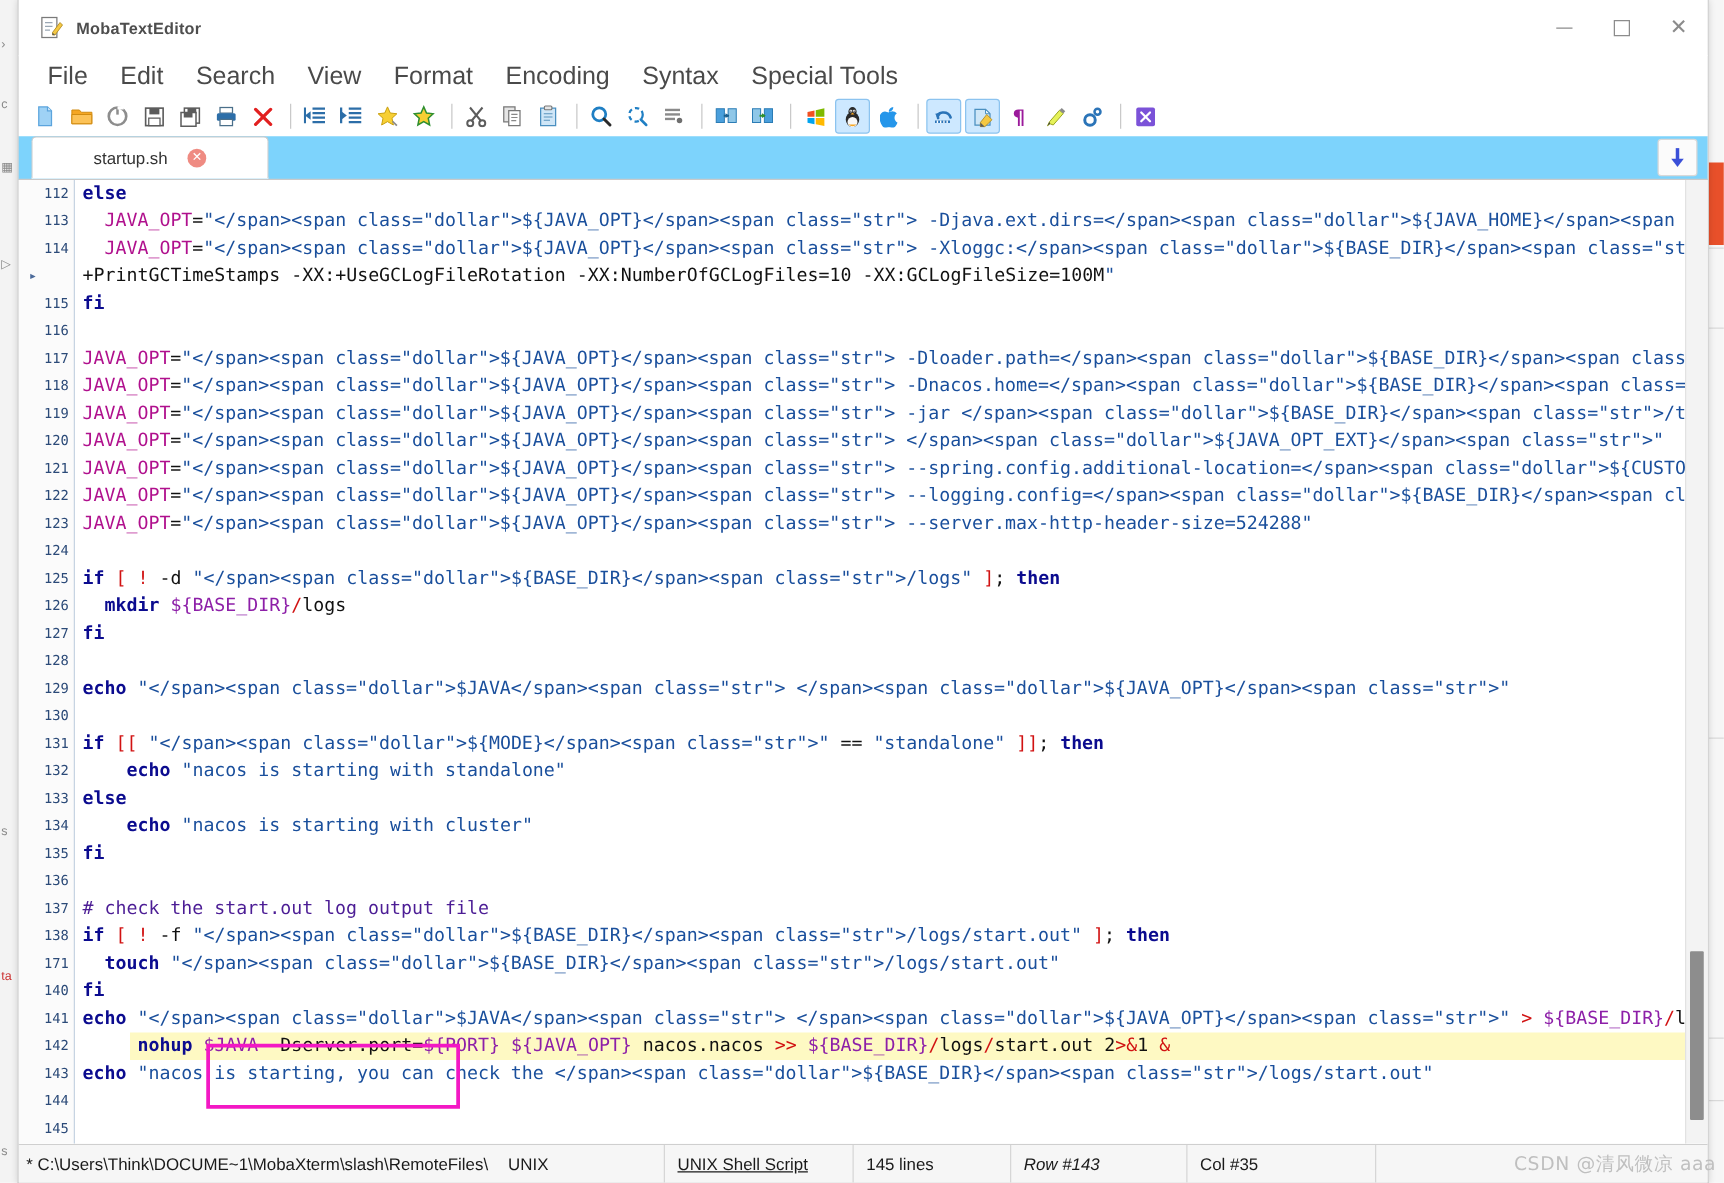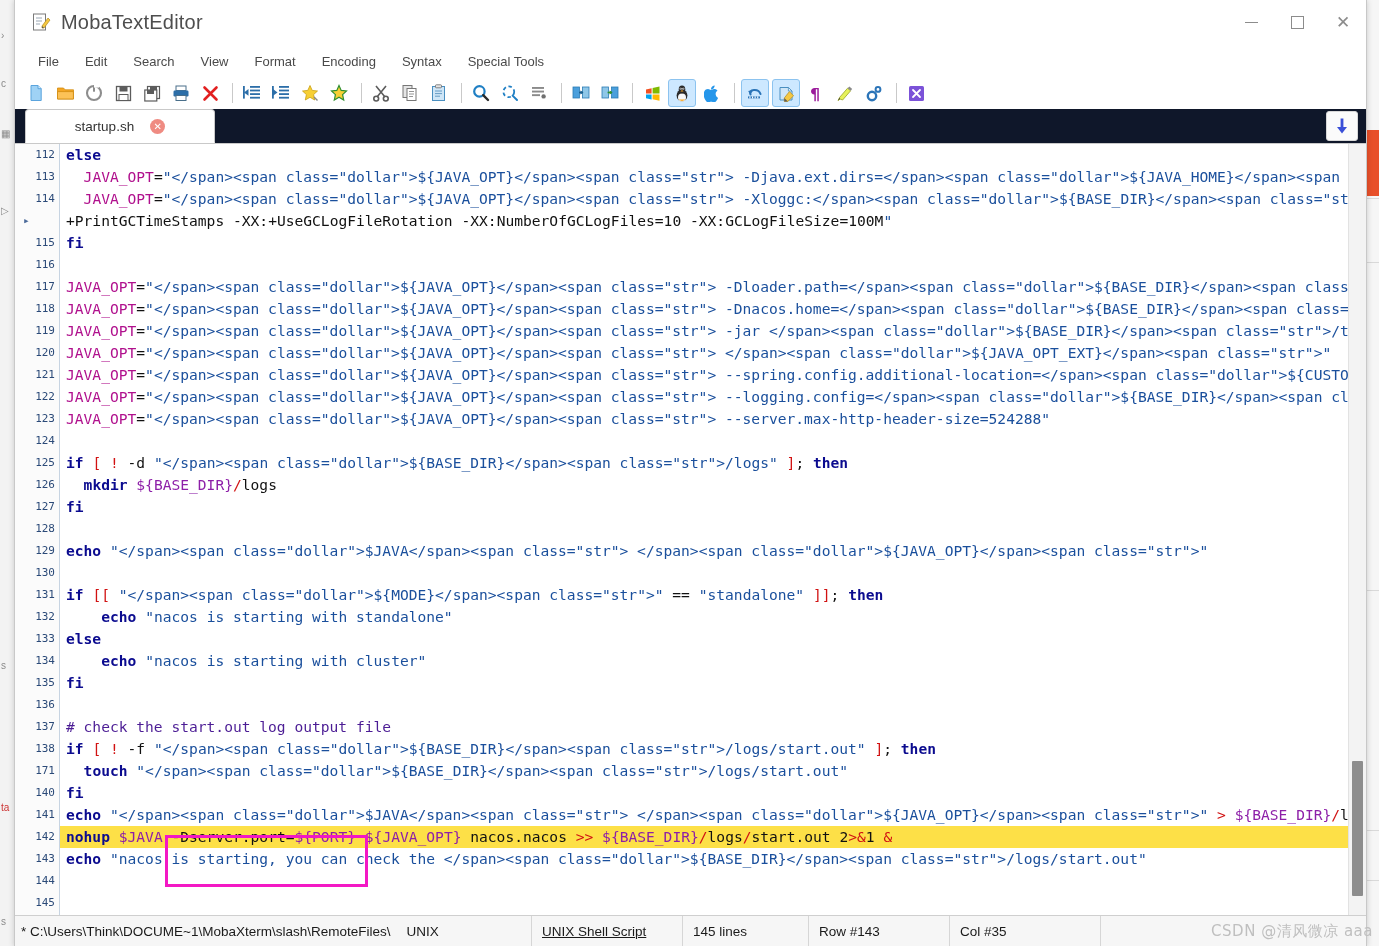--- a/index.html
+++ b/index.html
@@ -27,60 +27,60 @@
     background:#ffffff;border:1px solid #c8c8c8;border-top:none;
     box-shadow:0 0 6px rgba(0,0,0,.18);
     display:flex;flex-direction:column;
     border-radius:0 0 0 0;
   }
   
   #titlebar{height:44px;flex:0 0 44px;display:flex;align-items:center;
             background:#ffffff;border-bottom:1px solid #ffffff;position:relative;}
   #titlebar .app-icon{width:20px;height:20px;margin-left:16px;margin-right:10px;position:relative;}
   #titlebar .app-icon svg{display:block;}
-  #titlebar .title-text{font-size:20px;color:#4e4e4e;letter-spacing:.2px;}
+  #titlebar .title-text{font-size:13px;color:#4e4e4e;letter-spacing:.2px;font-weight:bold;}
   .win-buttons{position:absolute;right:0;top:0;height:44px;display:flex;}
   .win-btn{width:46px;height:44px;display:flex;align-items:center;justify-content:center;
            color:#8c8c8c;font-size:15px;}
   .wb-min{width:13px;height:1px;background:#8c8c8c;display:block;}
   .wb-max{width:11px;height:11px;border:1px solid #8c8c8c;display:block;}
   .wb-close{font-size:17px;line-height:17px;font-family:"DejaVu Sans",sans-serif;font-weight:300;}
 
   
   #menubar{height:32px;flex:0 0 32px;display:flex;align-items:center;padding-left:10px;background:#ffffff;}
-  .menu-item{font-size:13px;color:#4a4a4a;padding:4px 13px;cursor:default;}
+  .menu-item{font-size:20px;color:#4a4a4a;padding:4px 13px;cursor:default;}
 
   
   #toolbar{height:32px;flex:0 0 32px;display:flex;align-items:center;padding-left:8px;background:#ffffff;gap:0px;}
   .tb{width:26px;height:26px;display:flex;align-items:center;justify-content:center;margin-right:3px;border-radius:3px;}
   .tb.sel{background:#cde8ff;border:1px solid #8cc3ef;}
   .tb-sep{width:1px;height:20px;background:#c9c9c9;margin:0 6px;}
 
   
-  #tabbar{height:34px;flex:0 0 34px;background:#0f172a;border-bottom:1px solid #c9c9c9;
+  #tabbar{height:34px;flex:0 0 34px;background:#7dd3fc;border-bottom:1px solid #c9c9c9;
           position:relative;display:flex;align-items:flex-end;padding-left:10px;}
   .tab{height:32px;min-width:160px;background:#ffffff;border:1px solid #c9c9c9;border-bottom:1px solid #fff;
        border-radius:4px 4px 0 0;display:flex;align-items:center;justify-content:center;gap:16px;
        font-size:13.5px;color:#333;padding:0 14px;}
   .tab-close{width:15px;height:15px;border-radius:50%;background:#ef8b82;color:#fff;
              font-size:10px;line-height:15px;text-align:center;font-family:"DejaVu Sans",sans-serif;}
   .tab-scroll-btn{position:absolute;right:8px;bottom:2px;width:30px;height:28px;border:1px solid #d8d8d8;
              background:#fbfbfb;border-radius:3px;display:flex;align-items:center;justify-content:center;}
   .tab-scroll-btn svg{display:block;}
 
   
   #editorwrap{flex:1 1 auto;display:flex;position:relative;overflow:hidden;background:#fff;}
   #gutter{flex:0 0 44px;background:#fbfbfb;border-right:1px solid #c7d4e2;position:relative;}
   #gutter .gl{height:22px;line-height:22px;text-align:right;padding-right:4px;
               font-family:"DejaVu Sans Mono",monospace;font-size:11px;color:#2b4a78;}
   #gutter .gl.fold{text-align:left;padding-left:8px;color:#4b6a9a;font-size:11px;}
   #code{flex:1 1 auto;position:relative;overflow:hidden;
         font-family:"DejaVu Sans Mono",monospace;font-size:14.6px;}
   #code .cl{height:22px;line-height:22px;white-space:pre;padding-left:6px;color:#1a4f9c;}
-  #code .cl.cur{background:#fde047;}
+  #code .cl.cur{background:#fef9c3;margin-left:44px;}
   
   .kw{color:#0b0b8f;font-weight:bold;}
   .var{color:#b0108d;}
   .dollar{color:#8d1fa8;}
   .str{color:#1a4f9c;}
   .cmt{color:#4c1d95;}
   .op{color:#d11212;}
   .pl{color:#111;}
 
   
@@ -102,21 +102,21 @@
 </head>
 <body>
 
 <div id="desktop">
   <div class="bg-left-strip">
     <div class="bg-left-glyph" style="top:30px;">›</div>
     <div class="bg-left-glyph" style="top:78px;">c</div>
     <div class="bg-left-glyph" style="top:128px;">▦</div>
     <div class="bg-left-glyph" style="top:205px;">▷</div>
     <div class="bg-left-glyph" style="top:660px;">s</div>
-    <div class="bg-left-glyph" style="top:802px;color:#c33;">ta</div>
+    <div class="bg-left-glyph" style="top:776px;color:#c33;">ta</div>
     <div class="bg-left-glyph" style="top:916px;">s</div>
   </div>
   <div class="bg-right-panel">
     <div class="bg-right-orange"></div>
     <div class="bg-right-line" style="top:198px;"></div>
     <div class="bg-right-line" style="top:262px;"></div>
     <div class="bg-right-line" style="top:590px;"></div>
     <div class="bg-right-line" style="top:830px;"></div>
     <div class="bg-right-line" style="top:880px;"></div>
   </div>
@@ -485,19 +485,19 @@
     </div>
   </div>
 
   <div id="statusbar">
     <div class="sb-cell sb-path" style="width:500px;">
       <span>* C:\Users\Think\DOCUME~1\MobaXterm\slash\RemoteFiles\</span>
       <span style="padding-left:16px;">UNIX</span>
     </div>
     <div class="sb-cell" style="width:130px;text-decoration:underline;">UNIX Shell Script</div>
     <div class="sb-cell" style="width:105px;">145 lines</div>
-    <div class="sb-cell" style="width:120px;">Row #143</div>
+    <div class="sb-cell" style="width:120px;font-style:italic;">Row #143</div>
     <div class="sb-cell" style="width:130px;">Col #35</div>
     <div class="sb-cell" style="flex:1;border-right:none;"></div>
   </div>
 </div>
 
 <div id="watermark">CSDN @清风微凉 aaa</div>
 
 </body></html>

